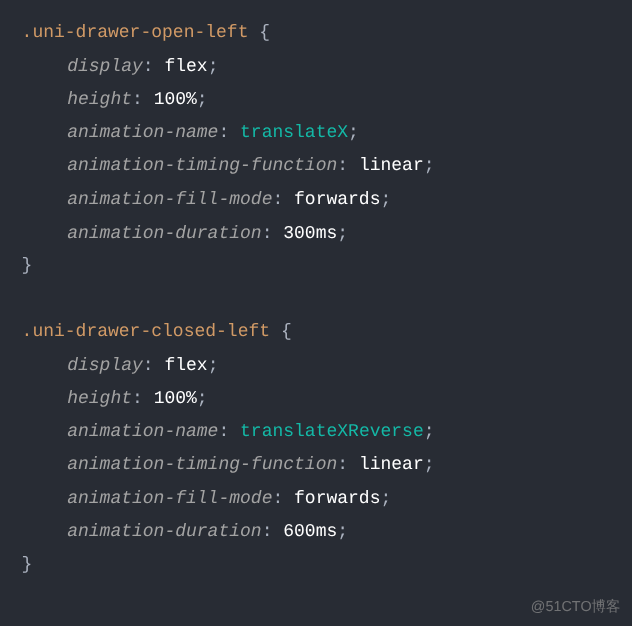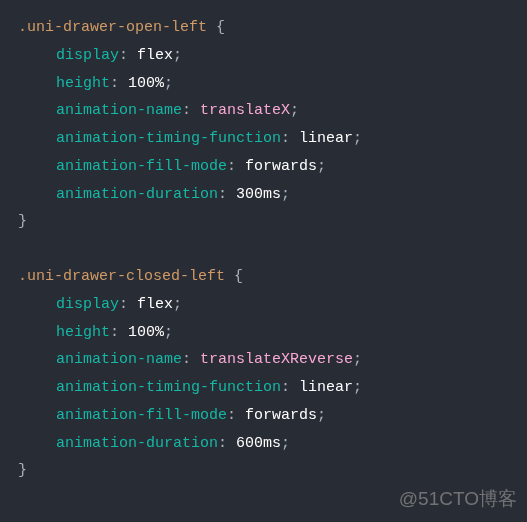--- a/index.html
+++ b/index.html
@@ -13,32 +13,32 @@
       width: 527px;
       height: 522px;
       position: relative;
       font-weight: 500;
     }
     .code-block { white-space: pre; }
     .line { display: block; }
     .indent { padding-left: 38px; }
     .selector { color: #d19a66; }
     .brace { color: #abb2bf; }
-    .property { color: #14b8a6; }
+    .property { color: #a3a3a3; font-style: italic; }
     .colon { color: #abb2bf; }
     .value-keyword { color: #ffffff; }
-    .value-ident { color: #f9a8d4; }
+    .value-ident { color: #14b8a6; }
     .semicolon { color: #abb2bf; }
     .spacer { height: 27px; }
     .watermark {
       position: absolute;
       bottom: 6px;
       right: 10px;
       color: #8a8a8a;
-      font-size: 19px;
+      font-size: 12px;
       font-family: 'Microsoft YaHei', sans-serif;
       opacity: 0.75;
     }
   </style>
 </head>
 <body>
 
 <div class="code-block" id="code-container"><span class="line"><span class="selector">.uni-drawer-open-left</span> <span class="brace">{</span></span><span class="line indent"><span class="property">display</span><span class="colon">: </span><span class="value-keyword">flex</span><span class="semicolon">;</span></span><span class="line indent"><span class="property">height</span><span class="colon">: </span><span class="value-keyword">100%</span><span class="semicolon">;</span></span><span class="line indent"><span class="property">animation-name</span><span class="colon">: </span><span class="value-ident">translateX</span><span class="semicolon">;</span></span><span class="line indent"><span class="property">animation-timing-function</span><span class="colon">: </span><span class="value-keyword">linear</span><span class="semicolon">;</span></span><span class="line indent"><span class="property">animation-fill-mode</span><span class="colon">: </span><span class="value-keyword">forwards</span><span class="semicolon">;</span></span><span class="line indent"><span class="property">animation-duration</span><span class="colon">: </span><span class="value-keyword">300ms</span><span class="semicolon">;</span></span><span class="line"><span class="brace">}</span></span><div class="spacer"></div><span class="line"><span class="selector">.uni-drawer-closed-left</span> <span class="brace">{</span></span><span class="line indent"><span class="property">display</span><span class="colon">: </span><span class="value-keyword">flex</span><span class="semicolon">;</span></span><span class="line indent"><span class="property">height</span><span class="colon">: </span><span class="value-keyword">100%</span><span class="semicolon">;</span></span><span class="line indent"><span class="property">animation-name</span><span class="colon">: </span><span class="value-ident">translateXReverse</span><span class="semicolon">;</span></span><span class="line indent"><span class="property">animation-timing-function</span><span class="colon">: </span><span class="value-keyword">linear</span><span class="semicolon">;</span></span><span class="line indent"><span class="property">animation-fill-mode</span><span class="colon">: </span><span class="value-keyword">forwards</span><span class="semicolon">;</span></span><span class="line indent"><span class="property">animation-duration</span><span class="colon">: </span><span class="value-keyword">600ms</span><span class="semicolon">;</span></span><span class="line"><span class="brace">}</span></span></div>
 
 <div class="watermark">@51CTO博客</div>

